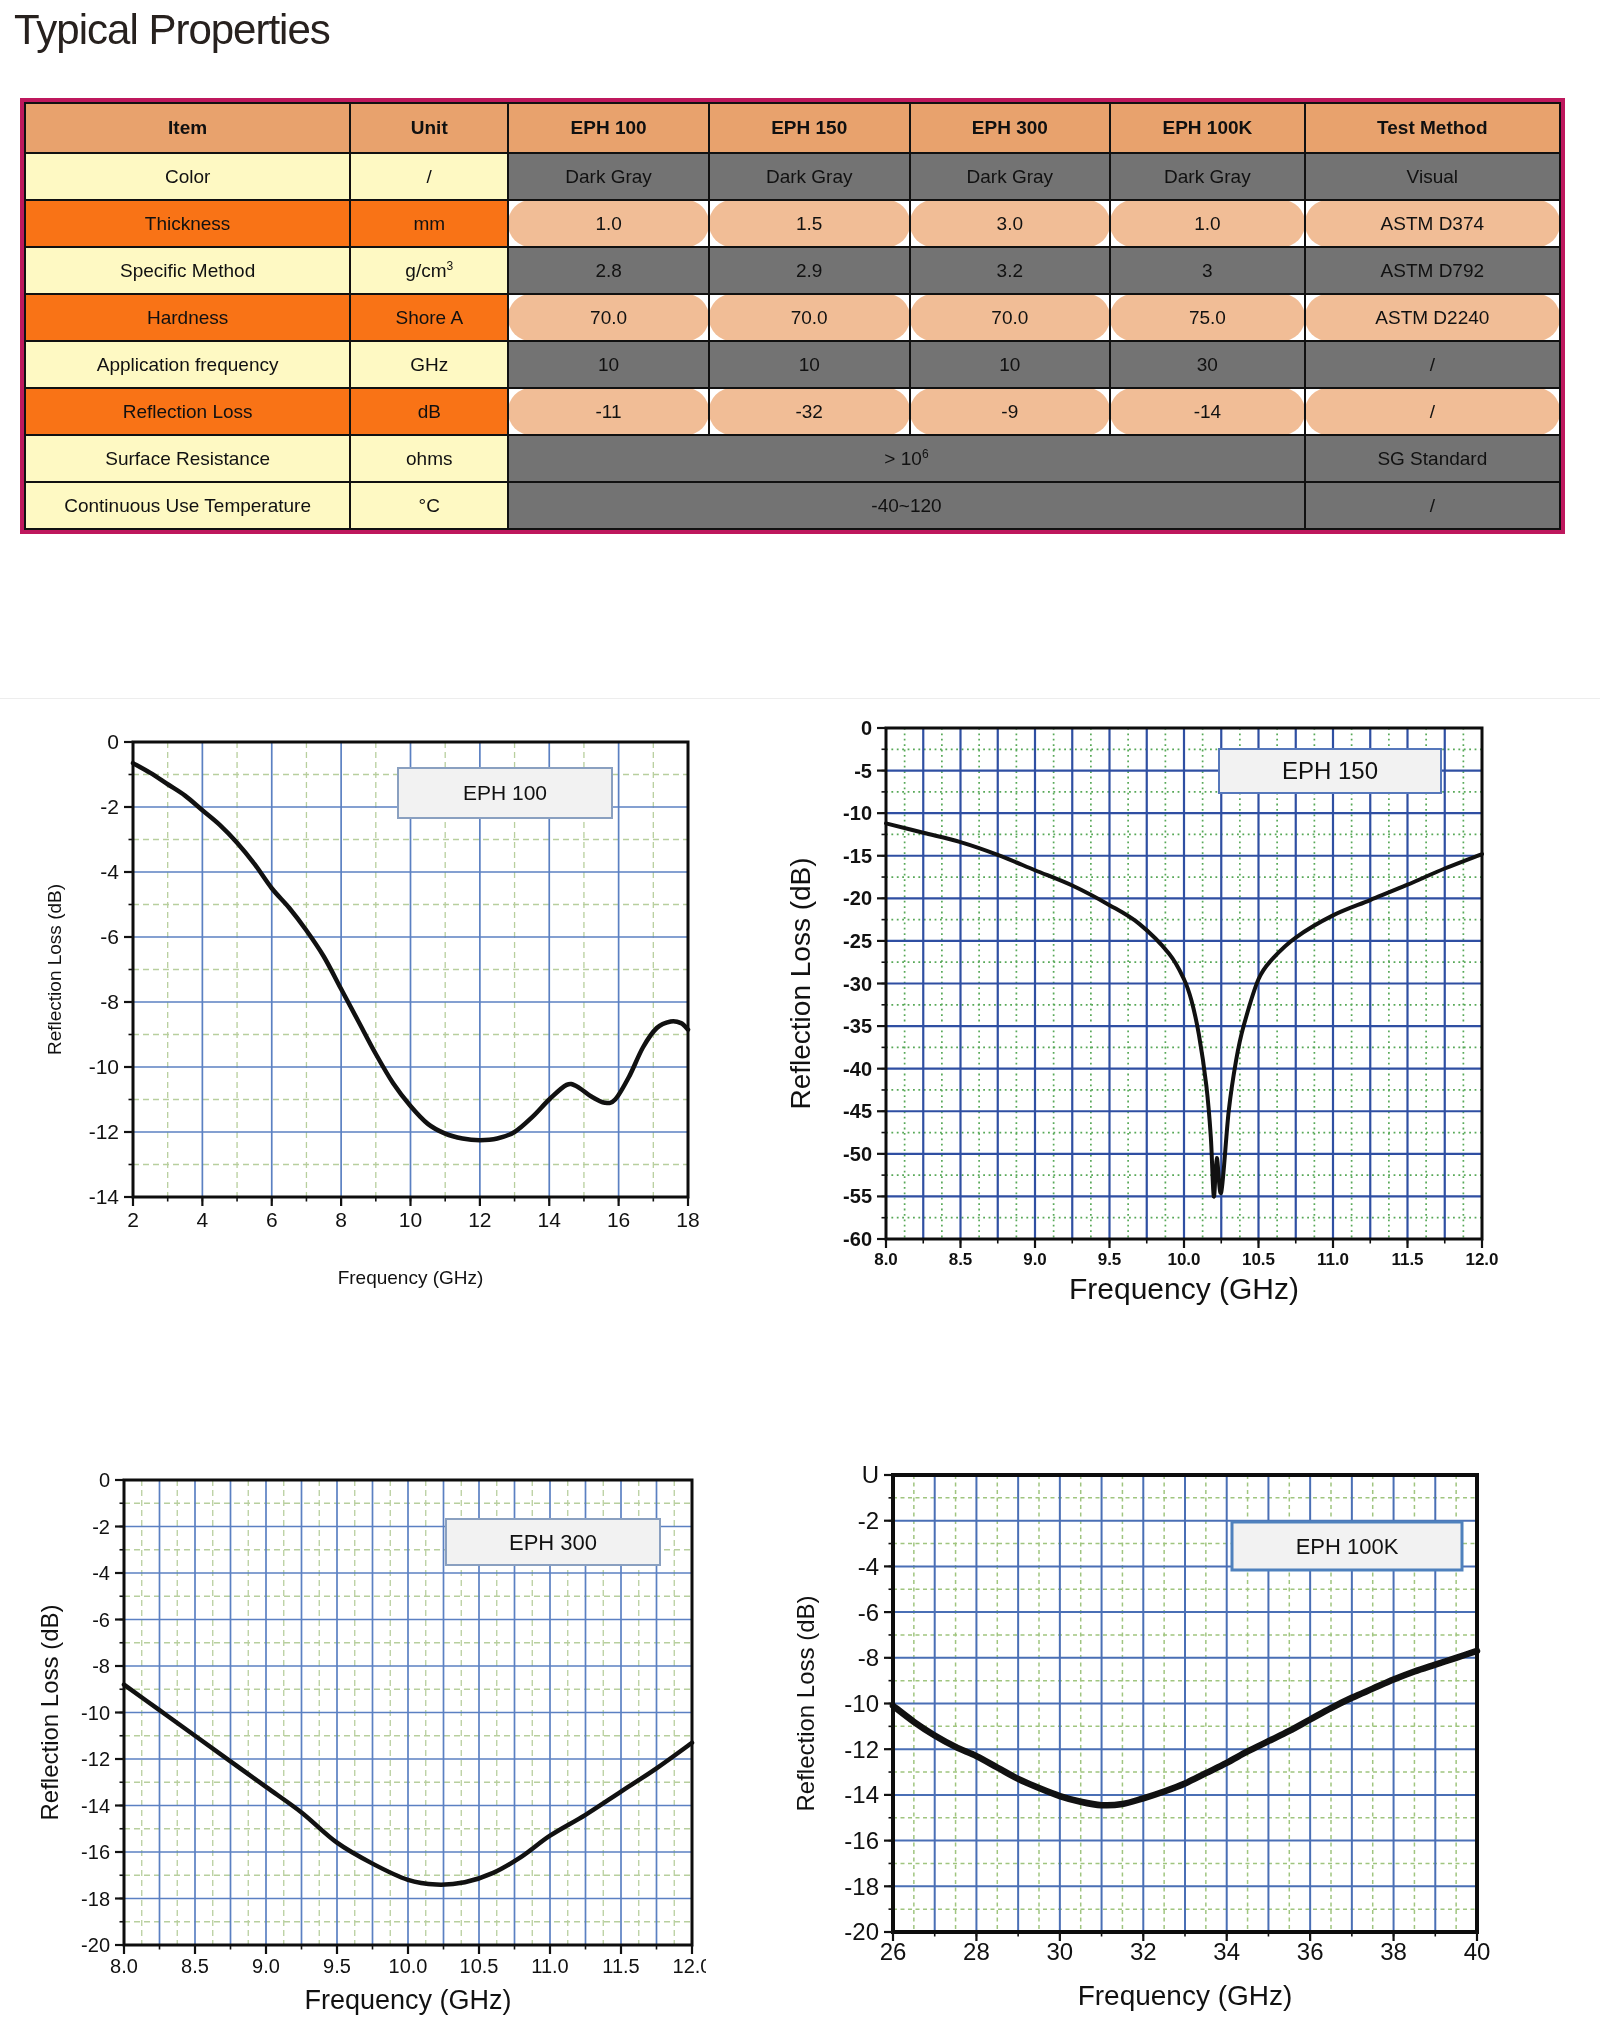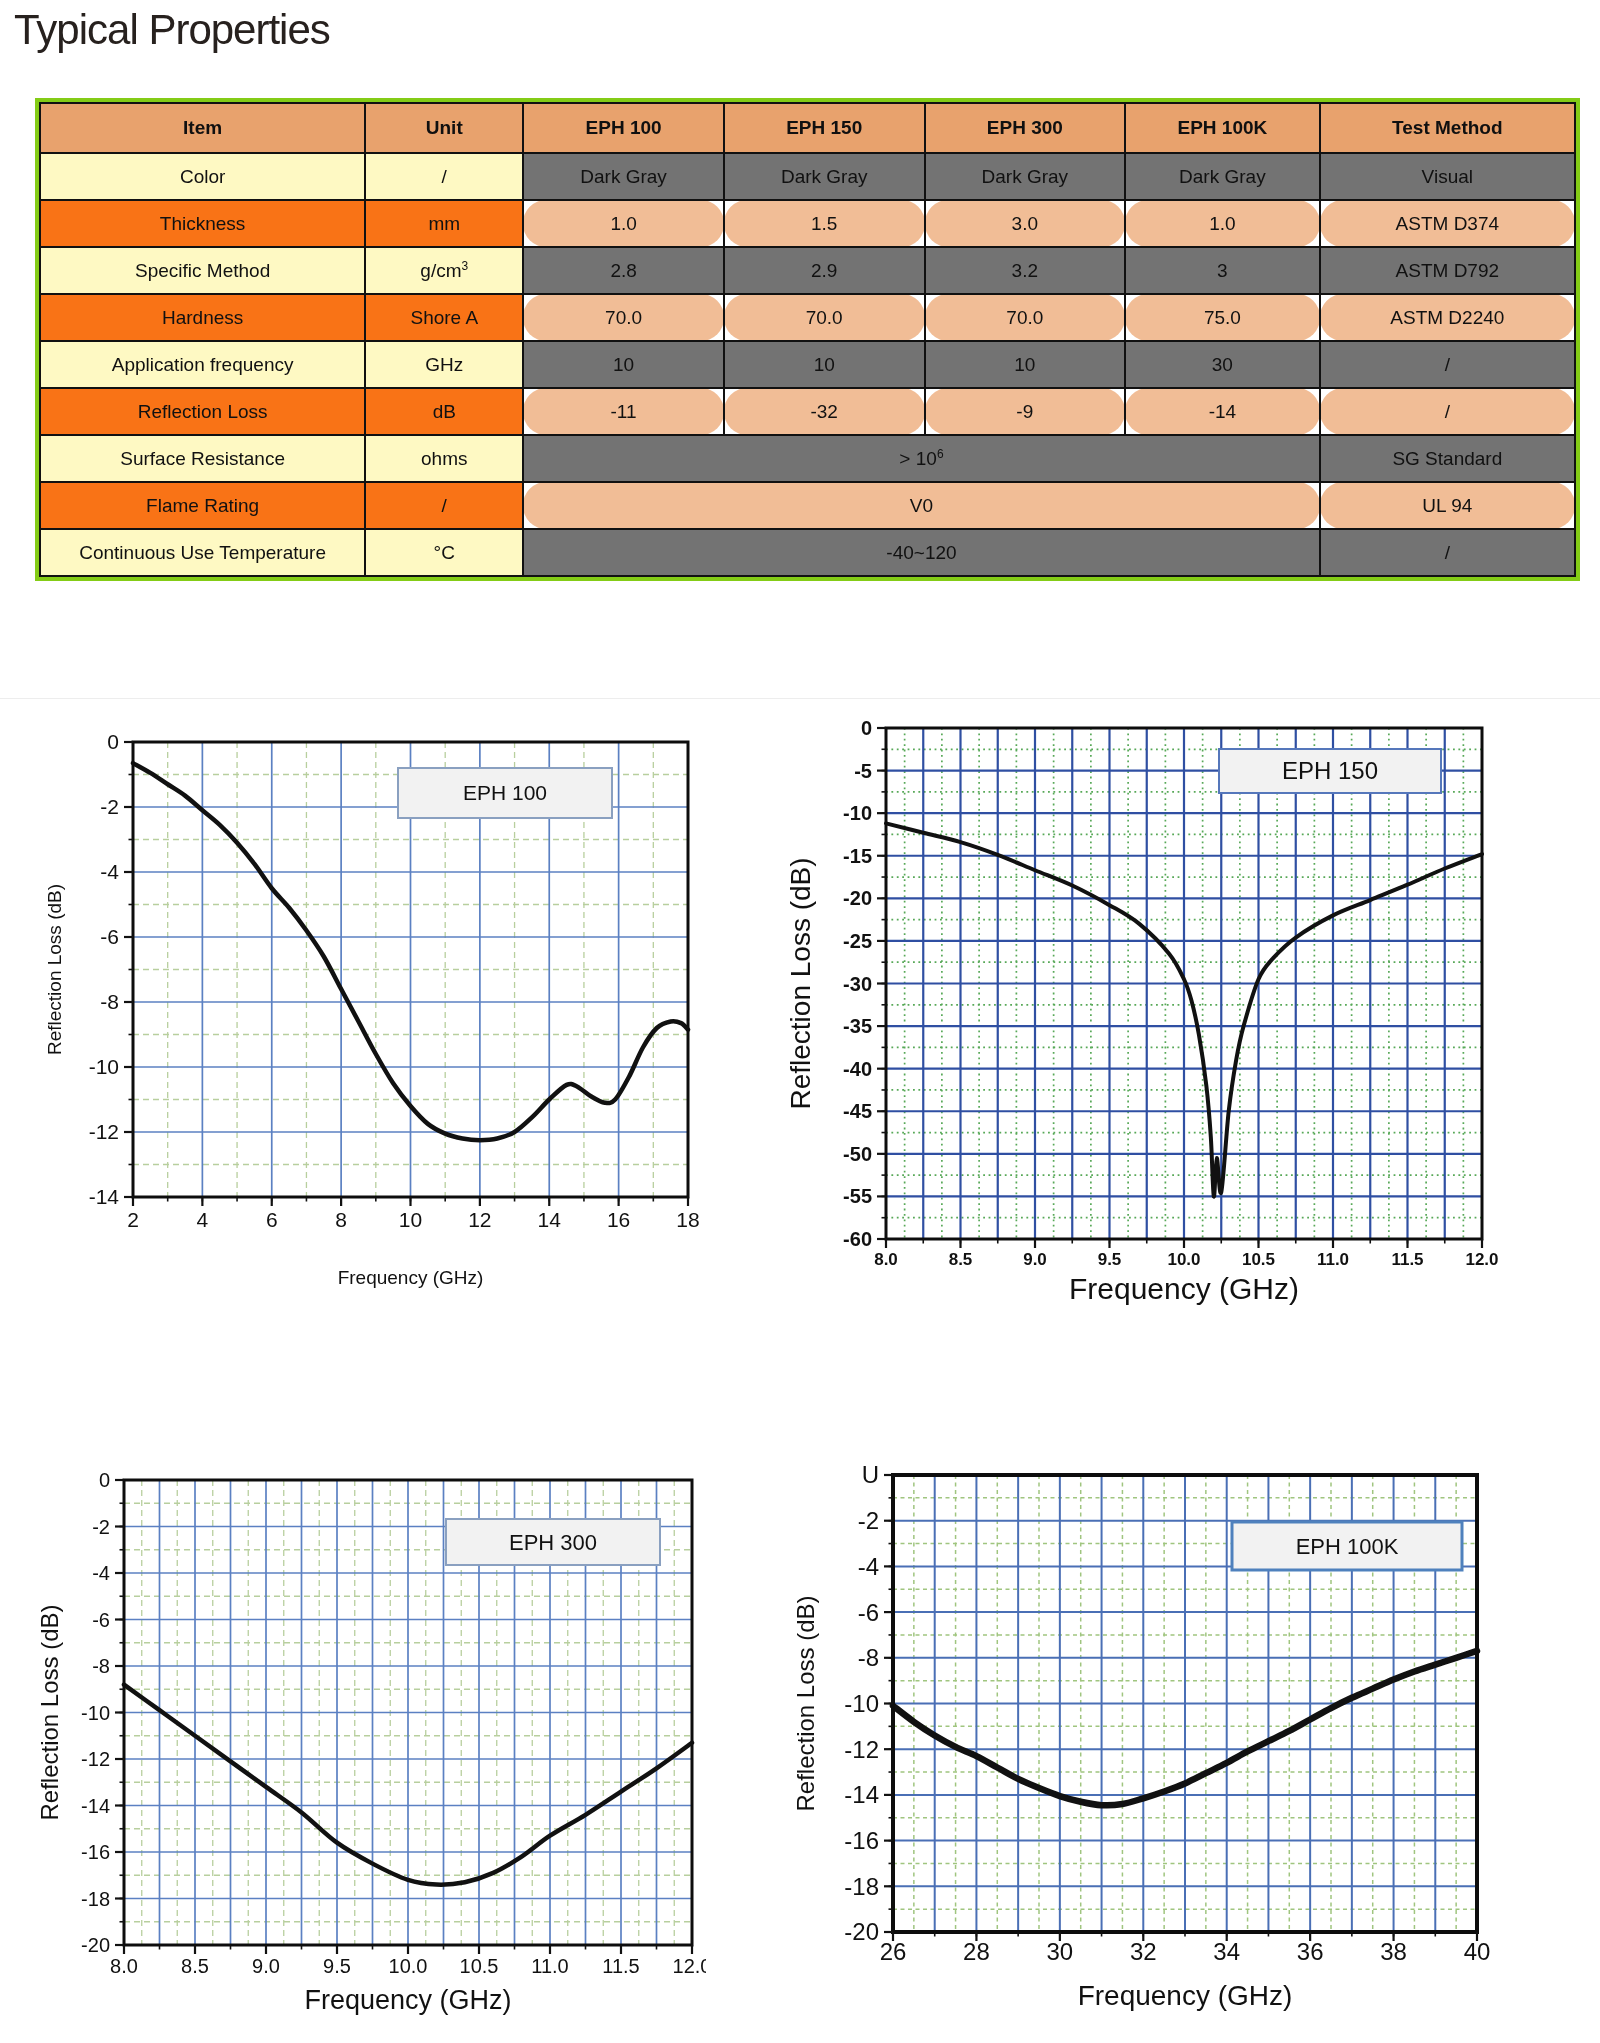--- a/index.html
+++ b/index.html
@@ -1,20 +1,20 @@
 <!DOCTYPE html>
 <html><head>
 <meta charset="utf-8">
 <style>
   html,body{margin:0;padding:0;background:#fff;}
   body{width:1600px;height:2043px;position:relative;overflow:hidden;
        font-family:"Liberation Sans",sans-serif;color:#111;}
   .page-title{position:absolute;left:14px;top:6px;font-size:42px;font-weight:400;
       color:#27211e;letter-spacing:-1px;}
-  .tbl-wrap{position:absolute;left:35px;top:98px;width:1545px;border:4px solid #84cc16;box-sizing:border-box;}
+  .tbl-wrap{position:absolute;left:20px;top:98px;width:1545px;border:4px solid #be185d;box-sizing:border-box;}
   table.props{border-collapse:collapse;width:100%;table-layout:fixed;}
   table.props td,table.props th{border:2px solid #111;text-align:center;vertical-align:middle;
       font-size:19px;padding:0 4px;overflow:hidden;white-space:nowrap;}
   table.props th{height:48px;background:#E8A26D;font-weight:700;color:#101010;}
   table.props td{height:45px;}
   .c-item{width:321px;} .c-unit{width:156px;} .c-v{width:198px;} .c-v4{width:192px;} .c-test{width:252px;}
   tr.lt td.side{background:#fef9c3;} tr.dk td.side{background:#f97316;}
   tr.lt td.val{background:#737373;text-align:center;} tr.dk td.val{background:#F1BD96;border-radius:23px;}
   td.small-item{font-size:16.5px;}
   sup{font-size:12px;}
@@ -101,26 +101,20 @@
     <td class="val">-32</td>
     <td class="val">-9</td>
     <td class="val">-14</td>
     <td class="val">/</td>
   </tr>
   <tr class="lt">
     <td class="side">Surface Resistance</td>
     <td class="side">ohms</td>
     <td class="val" colspan="4"><span>&gt; 10</span><sup>6</sup></td>
     <td class="val">SG Standard</td>
-  </tr>
-  <tr class="dk">
-    <td class="side">Flame Rating</td>
-    <td class="side">/</td>
-    <td class="val" colspan="4">V0</td>
-    <td class="val">UL 94</td>
   </tr>
   <tr class="lt">
     <td class="side small-item">Continuous Use Temperature</td>
     <td class="side">°C</td>
     <td class="val" colspan="4">-40~120</td>
     <td class="val">/</td>
   </tr>
 </tbody>
     </table>
 </div>

